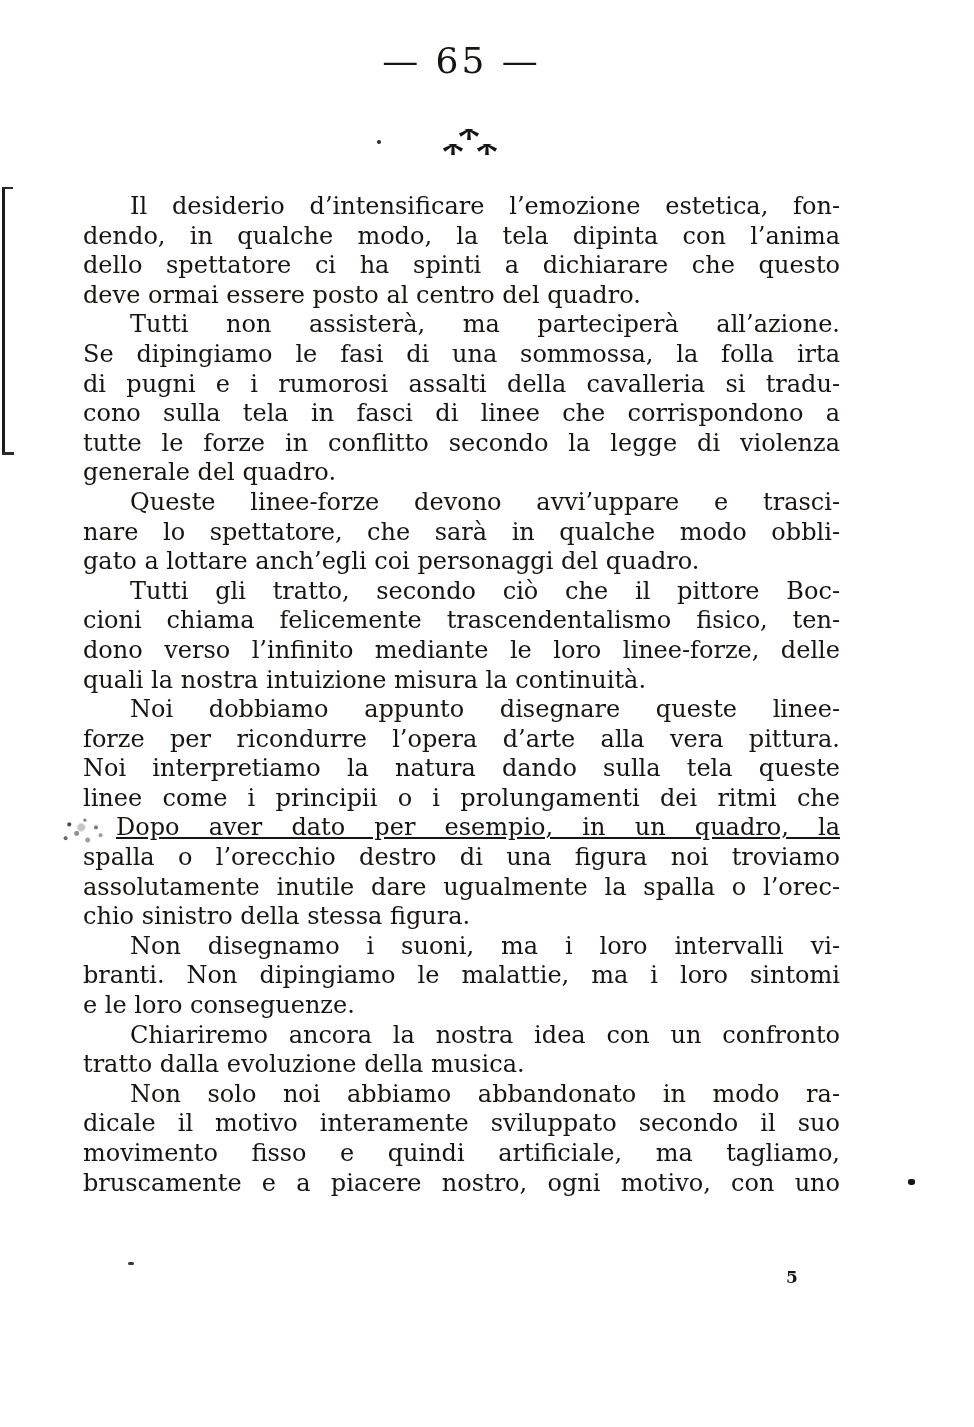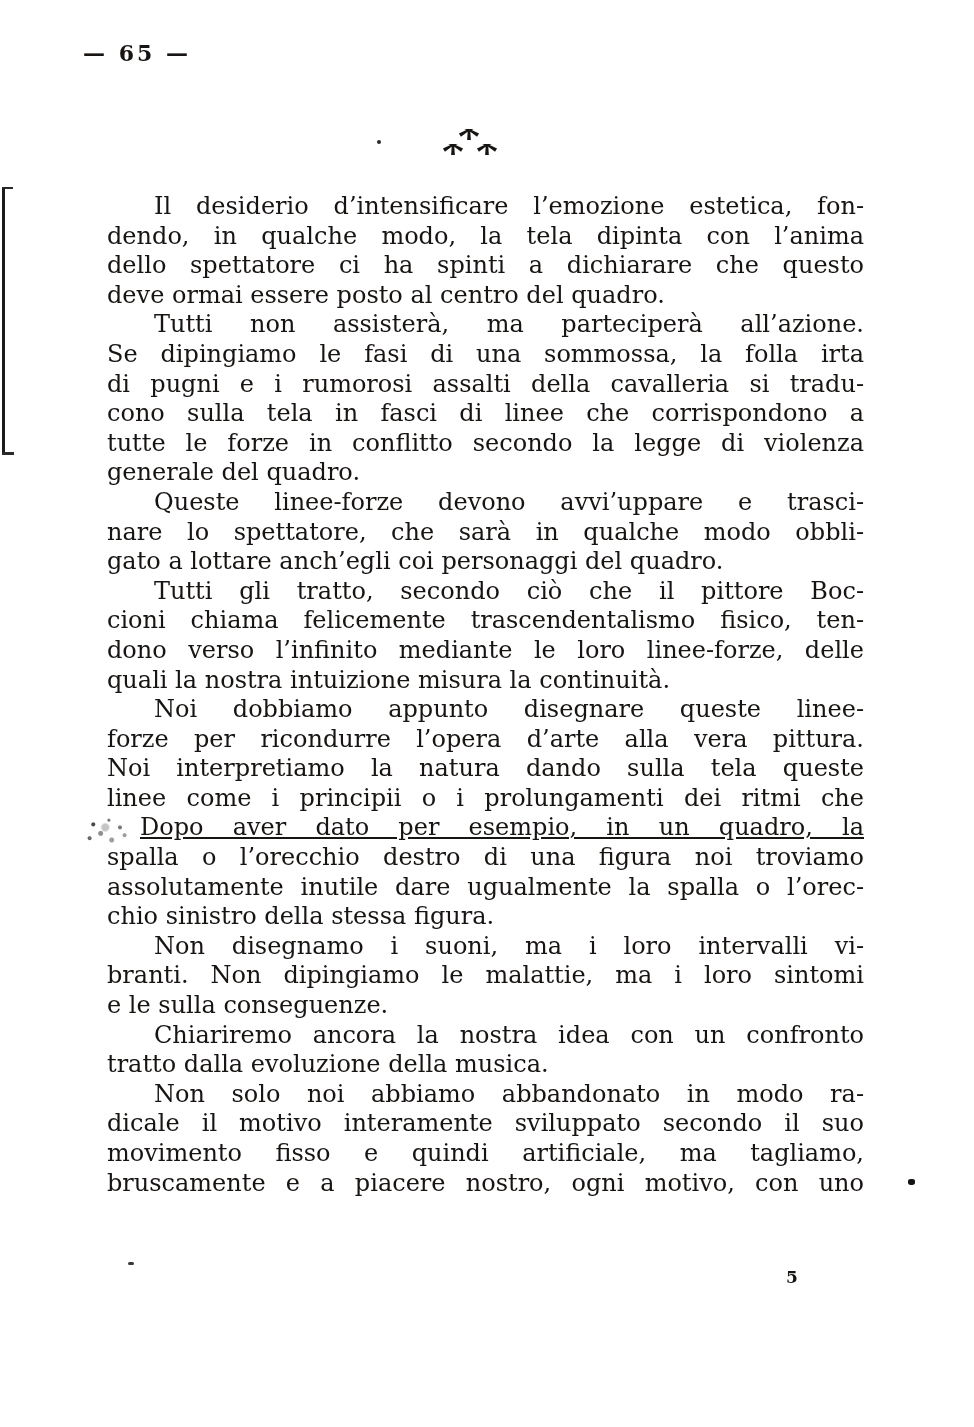--- a/index.html
+++ b/index.html
@@ -8,34 +8,33 @@
     width:974px;height:1427px;
     background:#ffffff;
     font-family:"DejaVu Serif","Liberation Serif",serif;
     color:#171412;
     overflow:hidden;
     margin:0 auto;
   }
   
   .header{
     position:absolute;left:83px;top:40px;width:757px;
-    text-align:left;font-size:22px;font-weight:700;
+    text-align:center;font-size:36px;font-weight:400;
     letter-spacing:3px;white-space:pre;
   }
   
   .separator{position:absolute;left:83px;top:126px;width:757px;height:46px;}
   .star{position:absolute;font-size:42px;line-height:18px;font-weight:700;overflow:hidden;height:20px;width:24px;text-align:center;}
   .star.s-top{left:374px;top:3px;}
   .star.s-bl{left:358px;top:18px;}
   .star.s-br{left:392px;top:18px;}
   
   .text-block{
     position:absolute;left:83px;top:192px;width:757px;
     font-size:24px;
-    margin-left:24px;
   }
   .line{
     position:relative;
     height:29.6px;line-height:29.6px;
     text-align:justify;text-align-last:justify;
     white-space:normal;
   }
   .line.para-end{text-align-last:left;}
   .line.indent{text-indent:47px;}
   .line.smudge-line{text-indent:33px;text-decoration:underline;}
@@ -99,21 +98,21 @@
       <div class="line indent"><span class="pre">Noi dobbiamo appunto disegnare queste </span><span class="em">linee-</span><span class="post"></span></div>
       <div class="line"><span class="pre"></span><span class="em">forze</span><span class="post"> per ricondurre l’opera d’arte alla vera pittura.</span></div>
       <div class="line"><span class="pre">Noi interpretiamo la natura dando sulla tela queste</span><span class="em"></span><span class="post"></span></div>
       <div class="line"><span class="pre"></span><span class="em">linee</span><span class="post"> come i principii o i prolungamenti dei ritmi che</span></div>
       <div class="line smudge-line"><span class="smudge"></span><span class="pre">Dopo aver dato per esempio, in un quadro, la</span><span class="em"></span><span class="post"></span></div>
       <div class="line"><span class="pre">spalla o l’orecchio destro di una figura noi troviamo</span><span class="em"></span><span class="post"></span></div>
       <div class="line"><span class="pre">assolutamente inutile dare ugualmente la spalla o l’orec-</span><span class="em"></span><span class="post"></span></div>
       <div class="line para-end"><span class="pre">chio sinistro della stessa figura.</span><span class="em"></span><span class="post"></span></div>
       <div class="line indent"><span class="pre">Non disegnamo i suoni, ma i loro intervalli vi-</span><span class="em"></span><span class="post"></span></div>
       <div class="line"><span class="pre">branti. Non dipingiamo le malattie, ma i loro sintomi</span><span class="em"></span><span class="post"></span></div>
-      <div class="line para-end"><span class="pre">e le sulla conseguenze.</span><span class="em"></span><span class="post"></span></div>
+      <div class="line para-end"><span class="pre">e le loro conseguenze.</span><span class="em"></span><span class="post"></span></div>
       <div class="line indent"><span class="pre">Chiariremo ancora la nostra idea con un confronto</span><span class="em"></span><span class="post"></span></div>
       <div class="line para-end"><span class="pre">tratto dalla evoluzione della musica.</span><span class="em"></span><span class="post"></span></div>
       <div class="line indent"><span class="pre">Non solo noi abbiamo abbandonato in modo ra-</span><span class="em"></span><span class="post"></span></div>
       <div class="line"><span class="pre">dicale il motivo interamente sviluppato secondo il suo</span><span class="em"></span><span class="post"></span></div>
       <div class="line"><span class="pre">movimento fisso e quindi artificiale, ma tagliamo,</span><span class="em"></span><span class="post"></span></div>
       <div class="line"><span class="pre">bruscamente e a piacere nostro, ogni motivo, con uno</span><span class="em"></span><span class="post"></span></div>
     </div>
 
   <div class="margin-rule"></div>
   <div class="margin-rule-tick-top"></div>

